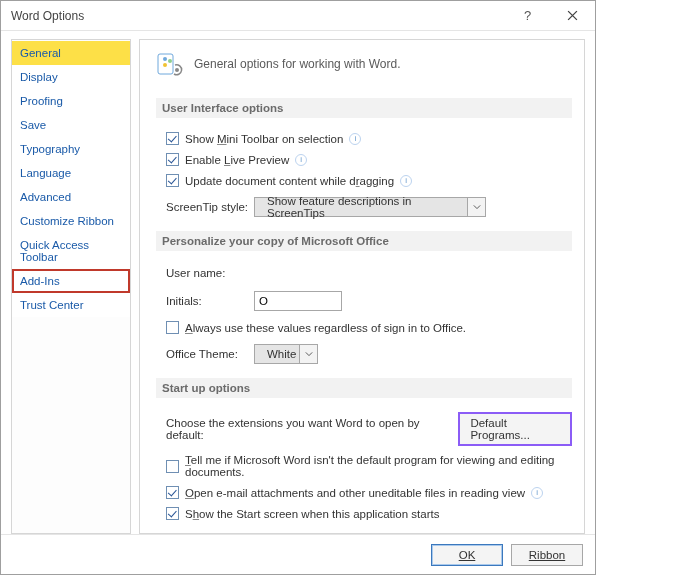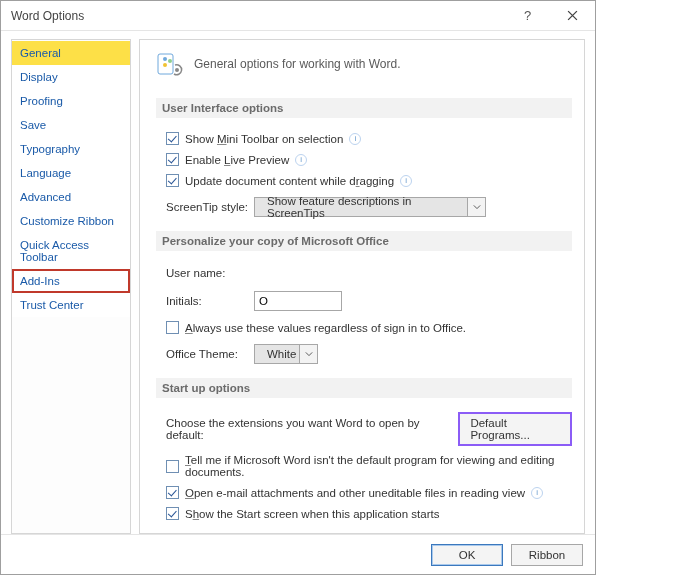--- a/index.html
+++ b/index.html
@@ -26,21 +26,21 @@
   .chk.checked::after { content: ""; display: block; width: 7px; height: 4px; border-left: 1.6px solid #2b5797; border-bottom: 1.6px solid #2b5797; transform: rotate(-48deg) translate(0px,-1px); }
   .info-icn { width: 12px; height: 12px; border: 1px solid #bcd3ef; border-radius: 50%; color: #6699cc; font-size: 8px; line-height: 10px; text-align: center; display: inline-block; }
   .label { color: #333; }
   .field-row { display: flex; align-items: center; gap: 0; margin: 6px 0 6px 10px; font-size: 11.5px; }
   .field-row .lbl { width: 88px; }
   input.txt { border: 1px solid #a7a7a7; height: 20px; padding: 1px 4px; font-size: 11.5px; font-family: inherit; }
   .select { border: 1px solid #a7a7a7; height: 20px; display: inline-flex; align-items: center; padding: 0 12px; background: #e5e5e5; font-size: 11.5px; position: relative; }
   .select .arrow { position: absolute; right: 0; top: 0; bottom: 0; width: 18px; border-left: 1px solid #a7a7a7; background: #f3f3f3; display: flex; align-items: center; justify-content: center; }
   .select .arrow svg { width: 8px; height: 8px; }
   .btn-def { border: 2px solid #8b5cf6; background: #f4f4f4; padding: 3px 10px; font-size: 11.5px; cursor: default; }
-  .footer { height: 40px; display: flex; align-items: center; justify-content: flex-end; gap: 8px; padding: 0 12px; border-top: 1px solid #e5e5e5; }
+  .footer { height: 40px; display: flex; align-items: center; justify-content: flex-end; gap: 8px; padding: 0 12px; border-top: 1px solid #e5e5e5; text-decoration: underline; }
   .footer .fbtn { width: 72px; height: 22px; border: 1px solid #a7a7a7; background: #f4f4f4; font-size: 11.5px; display: flex; align-items: center; justify-content: center; cursor: default; }
   .footer .fbtn.primary { border: 1px solid #3b78bd; box-shadow: inset 0 0 0 1px #a9c9ec; }
   .small-select { width: 64px; padding-right: 22px; }
 </style>
 </head>
 <body>
 
 <div class="window">
 
   <div class="titlebar">

